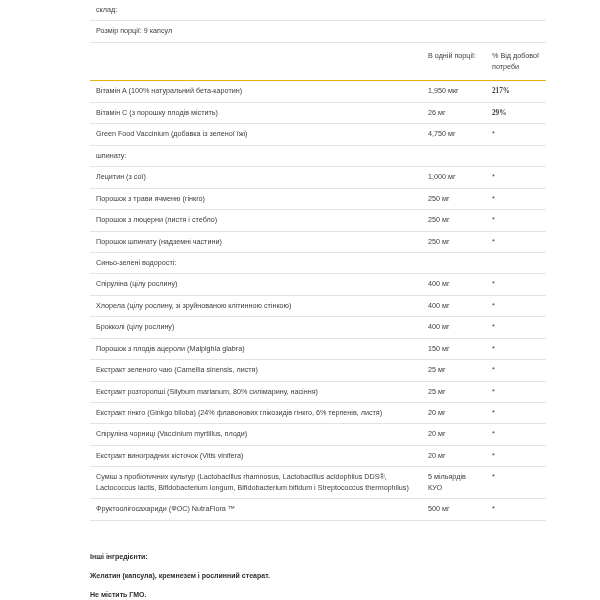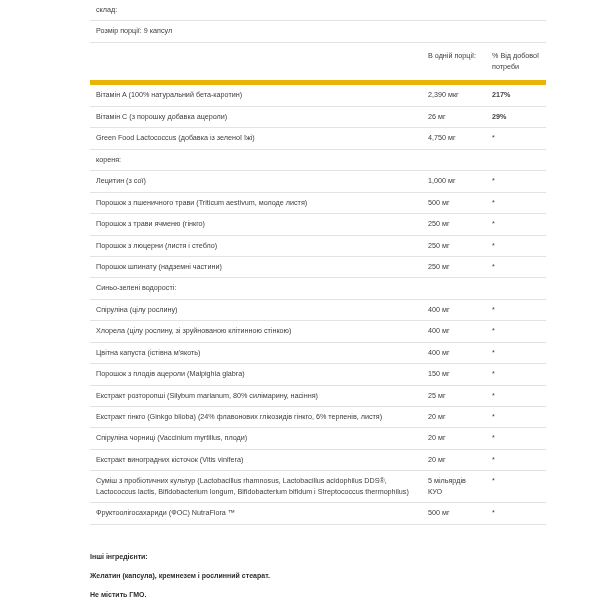--- a/index.html
+++ b/index.html
@@ -38,32 +38,32 @@
     font-size: 7.2px;
     line-height: 1.45;
     color: #3d3d3d;
     vertical-align: top;
   }
   td.c-name { width: 320px; }
   td.c-amt  { width: 52px; }
   td.c-dv   { width: 48px; }
 
   tr.head-row td {
-    border-bottom: 5px solid #eab308;
+    border-bottom: 1px solid #eab308;
     padding-top: 8px;
     padding-bottom: 8px;
   }
   tr.head-row td.c-amt,
   tr.head-row td.c-dv {
     color: #3d3d3d;
     font-size: 7.2px;
     line-height: 1.5;
   }
   tr.tall td { }
-  .dv-bold { font-weight: bold; color: #2a2a2a; font-size: 7.4px; }
+  .dv-bold { font-weight: bold; color: #2a2a2a; font-size: 7.4px; font-family: Liberation Serif, serif; }
   .star { font-size: 7.2px; color: #3d3d3d; }
 
   .other-sec {
     position: absolute;
     left: 90px;
     top: 552px;
     width: 420px;
     font-size: 7px;
   }
   .other-sec .line {
@@ -99,53 +99,48 @@
 
 
         <tr class="head-row">
           <td class="c-name"></td>
           <td class="c-amt">В одній порції:</td>
           <td class="c-dv">% Від добової потреби</td>
         </tr>
 
         <tr>
           <td class="c-name">Вітамін A (100% натуральний бета-каротин)</td>
-          <td class="c-amt">2,390 мкг</td>
+          <td class="c-amt">1,950 мкг</td>
           <td class="c-dv dv-bold">217%</td>
         </tr>
 
         <tr>
-          <td class="c-name">Вітамін C (з порошку добавка ацероли)</td>
+          <td class="c-name">Вітамін C (з порошку плодів містить)</td>
           <td class="c-amt">26 мг</td>
           <td class="c-dv dv-bold">29%</td>
         </tr>
 
         <tr>
-          <td class="c-name">Green Food Lactococcus (добавка із зеленої їжі)</td>
+          <td class="c-name">Green Food Vaccinium (добавка із зеленої їжі)</td>
           <td class="c-amt">4,750 мг</td>
           <td class="c-dv star">*</td>
         </tr>
 
         <tr>
-          <td class="c-name">кореня:</td>
+          <td class="c-name">шпинату:</td>
           <td class="c-amt"></td>
           <td class="c-dv star"></td>
         </tr>
 
         <tr>
           <td class="c-name">Лецитин (з сої)</td>
           <td class="c-amt">1,000 мг</td>
           <td class="c-dv star">*</td>
         </tr>
 
-        <tr>
-          <td class="c-name">Порошок з пшеничного трави (Triticum aestivum, молоде листя)</td>
-          <td class="c-amt">500 мг</td>
-          <td class="c-dv star">*</td>
-        </tr>
 
         <tr>
           <td class="c-name">Порошок з трави ячменю (гінкго)</td>
           <td class="c-amt">250 мг</td>
           <td class="c-dv star">*</td>
         </tr>
 
         <tr>
           <td class="c-name">Порошок з люцерни (листя і стебло)</td>
           <td class="c-amt">250 мг</td>
@@ -169,34 +164,39 @@
           <td class="c-amt">400 мг</td>
           <td class="c-dv star">*</td>
         </tr>
 
         <tr>
           <td class="c-name">Хлорела (цілу рослину, зі зруйнованою клітинною стінкою)</td>
           <td class="c-amt">400 мг</td>
           <td class="c-dv star">*</td>
         </tr>
 
-
-        <tr>
-          <td class="c-name">Цвітна капуста (істівна м'якоть)</td>
+        <tr>
+          <td class="c-name">Брокколі (цілу рослину)</td>
           <td class="c-amt">400 мг</td>
           <td class="c-dv star">*</td>
         </tr>
+
 
         <tr>
           <td class="c-name">Порошок з плодів ацероли (Malpighia glabra)</td>
           <td class="c-amt">150 мг</td>
           <td class="c-dv star">*</td>
         </tr>
 
 
+        <tr>
+          <td class="c-name">Екстракт зеленого чаю (Camellia sinensis, листя)</td>
+          <td class="c-amt">25 мг</td>
+          <td class="c-dv star">*</td>
+        </tr>
 
         <tr>
           <td class="c-name">Екстракт розторопші (Silybum marianum, 80% силімарину, насіння)</td>
           <td class="c-amt">25 мг</td>
           <td class="c-dv star">*</td>
         </tr>
 
         <tr>
           <td class="c-name">Екстракт гінкго (Ginkgo biloba) (24% флавонових глікозидів гінкго, 6% терпенів, листя)</td>
           <td class="c-amt">20 мг</td>

